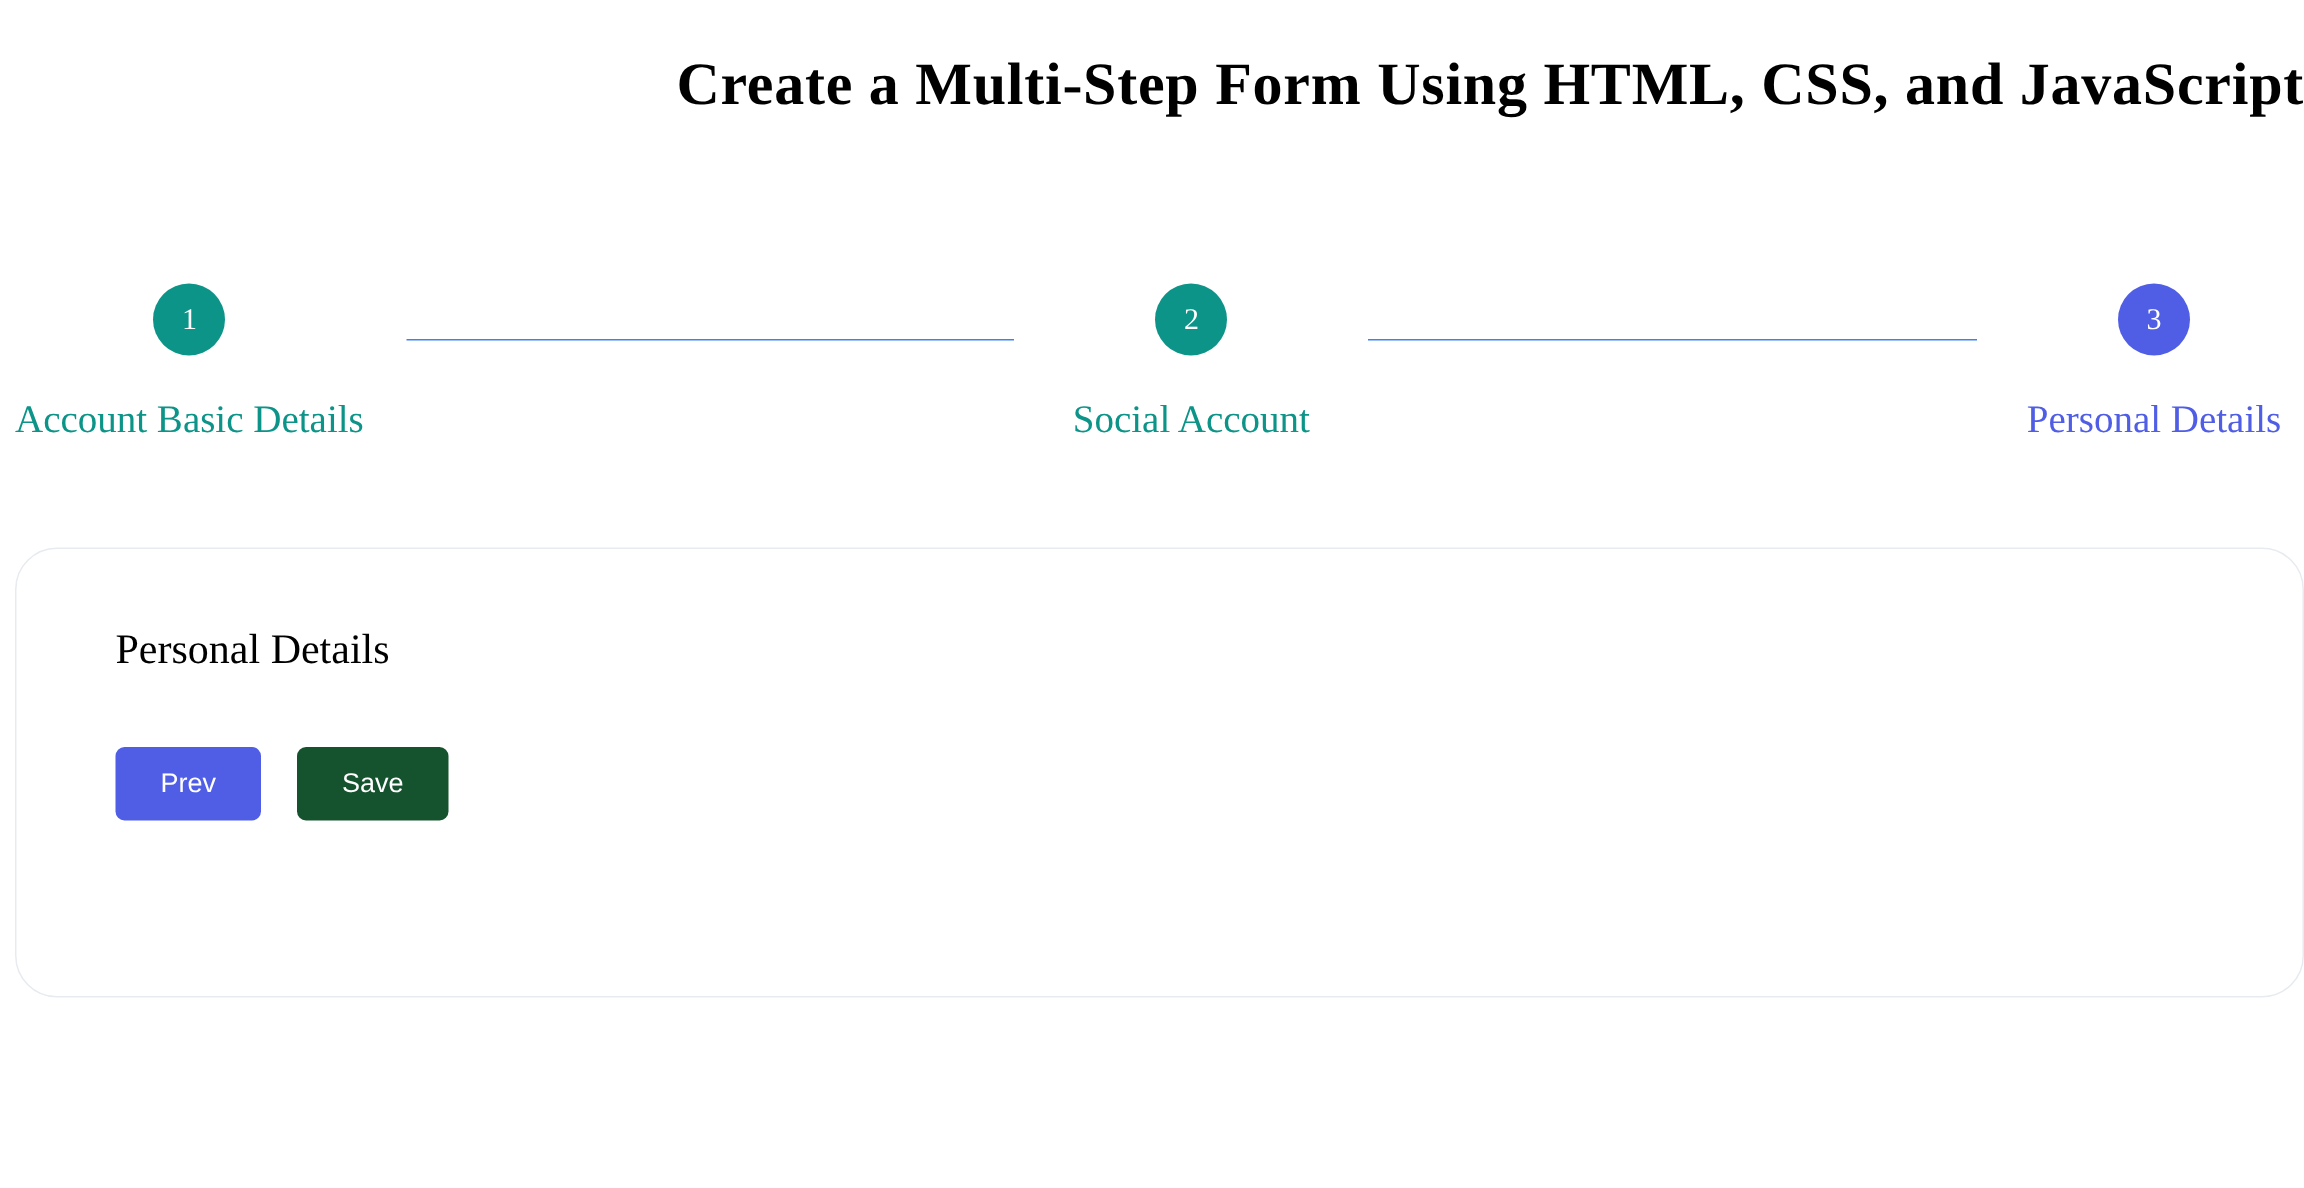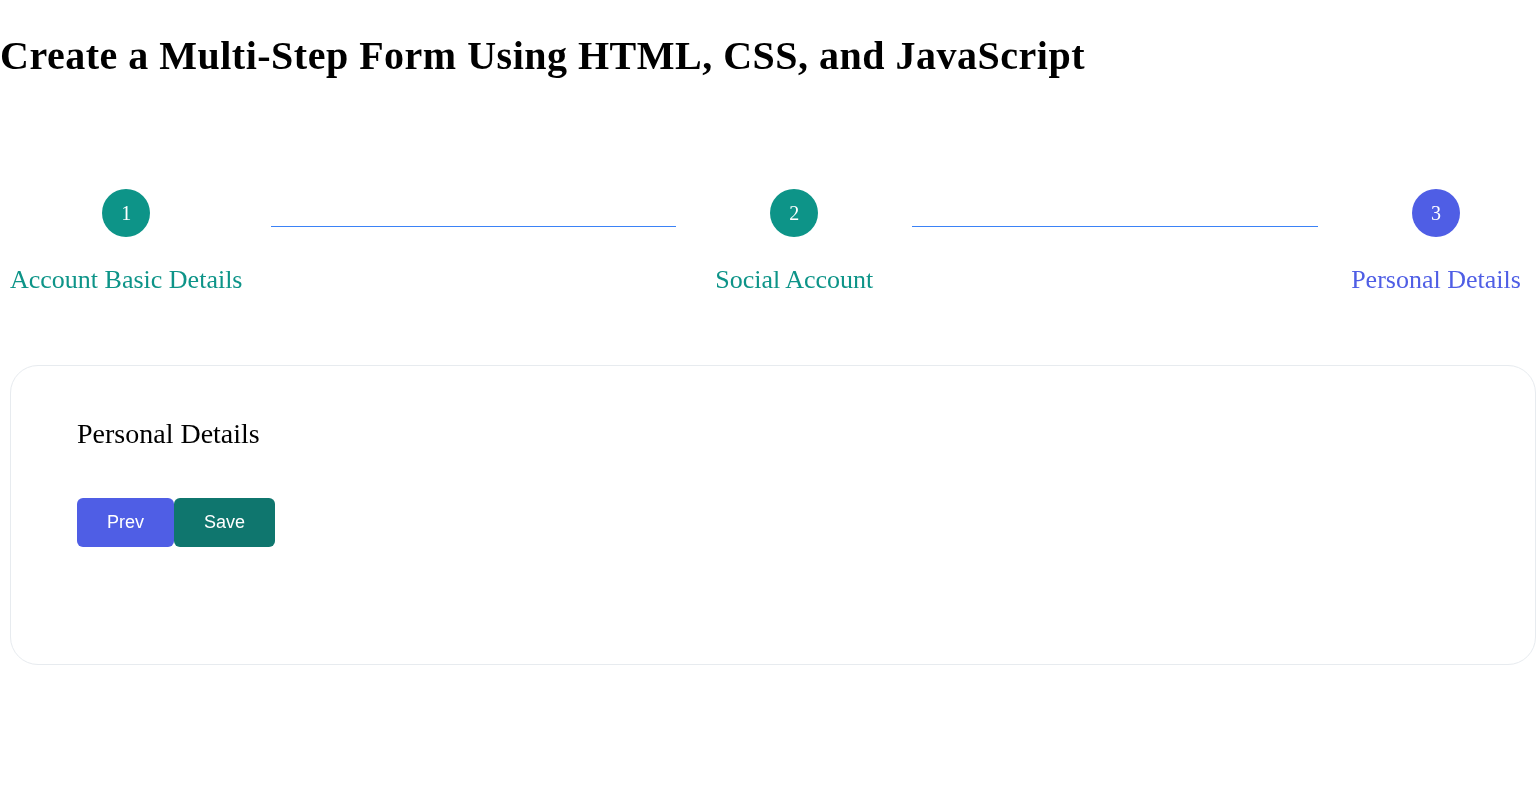--- a/index.html
+++ b/index.html
@@ -8,21 +8,21 @@
       box-sizing: border-box;
     }
     body {
       font-family: "Times New Roman", Times, serif;
       background: #ffffff;
       width: 1536px;
       min-height: 792px;
       overflow: hidden;
     }
     .page-title {
-      text-align: left;
+      text-align: right;
       font-size: 40px;
       font-weight: bold;
       margin-top: 32px;
       letter-spacing: 0.5px;
     }
     .stepper {
       display: flex;
       align-items: center;
       justify-content: space-between;
       margin-top: 110px;
@@ -81,36 +81,36 @@
       font-size: 28px;
       font-weight: 500;
       margin-bottom: 48px;
     }
     .form-body-text {
       font-size: 21px;
       margin-bottom: 48px;
     }
     .btn-row {
       display: flex;
-      gap: 0;
+      gap: 24px;
     }
     .btn {
       font-family: Arial, Helvetica, sans-serif;
       font-size: 18px;
       color: #ffffff;
       border: none;
       border-radius: 6px;
       padding: 14px 30px;
       cursor: pointer;
     }
     .btn-prev {
       background: #4f5ee5;
     }
     .btn-save {
-      background: #0f766e;
+      background: #14532d;
     }
   </style>
 </head>
 <body>
 
 <h1 class="page-title">Create a Multi-Step Form Using HTML, CSS, and JavaScript</h1>
 
 <div class="stepper">
   <div class="step-item">
     <div class="step-circle done">1</div>

